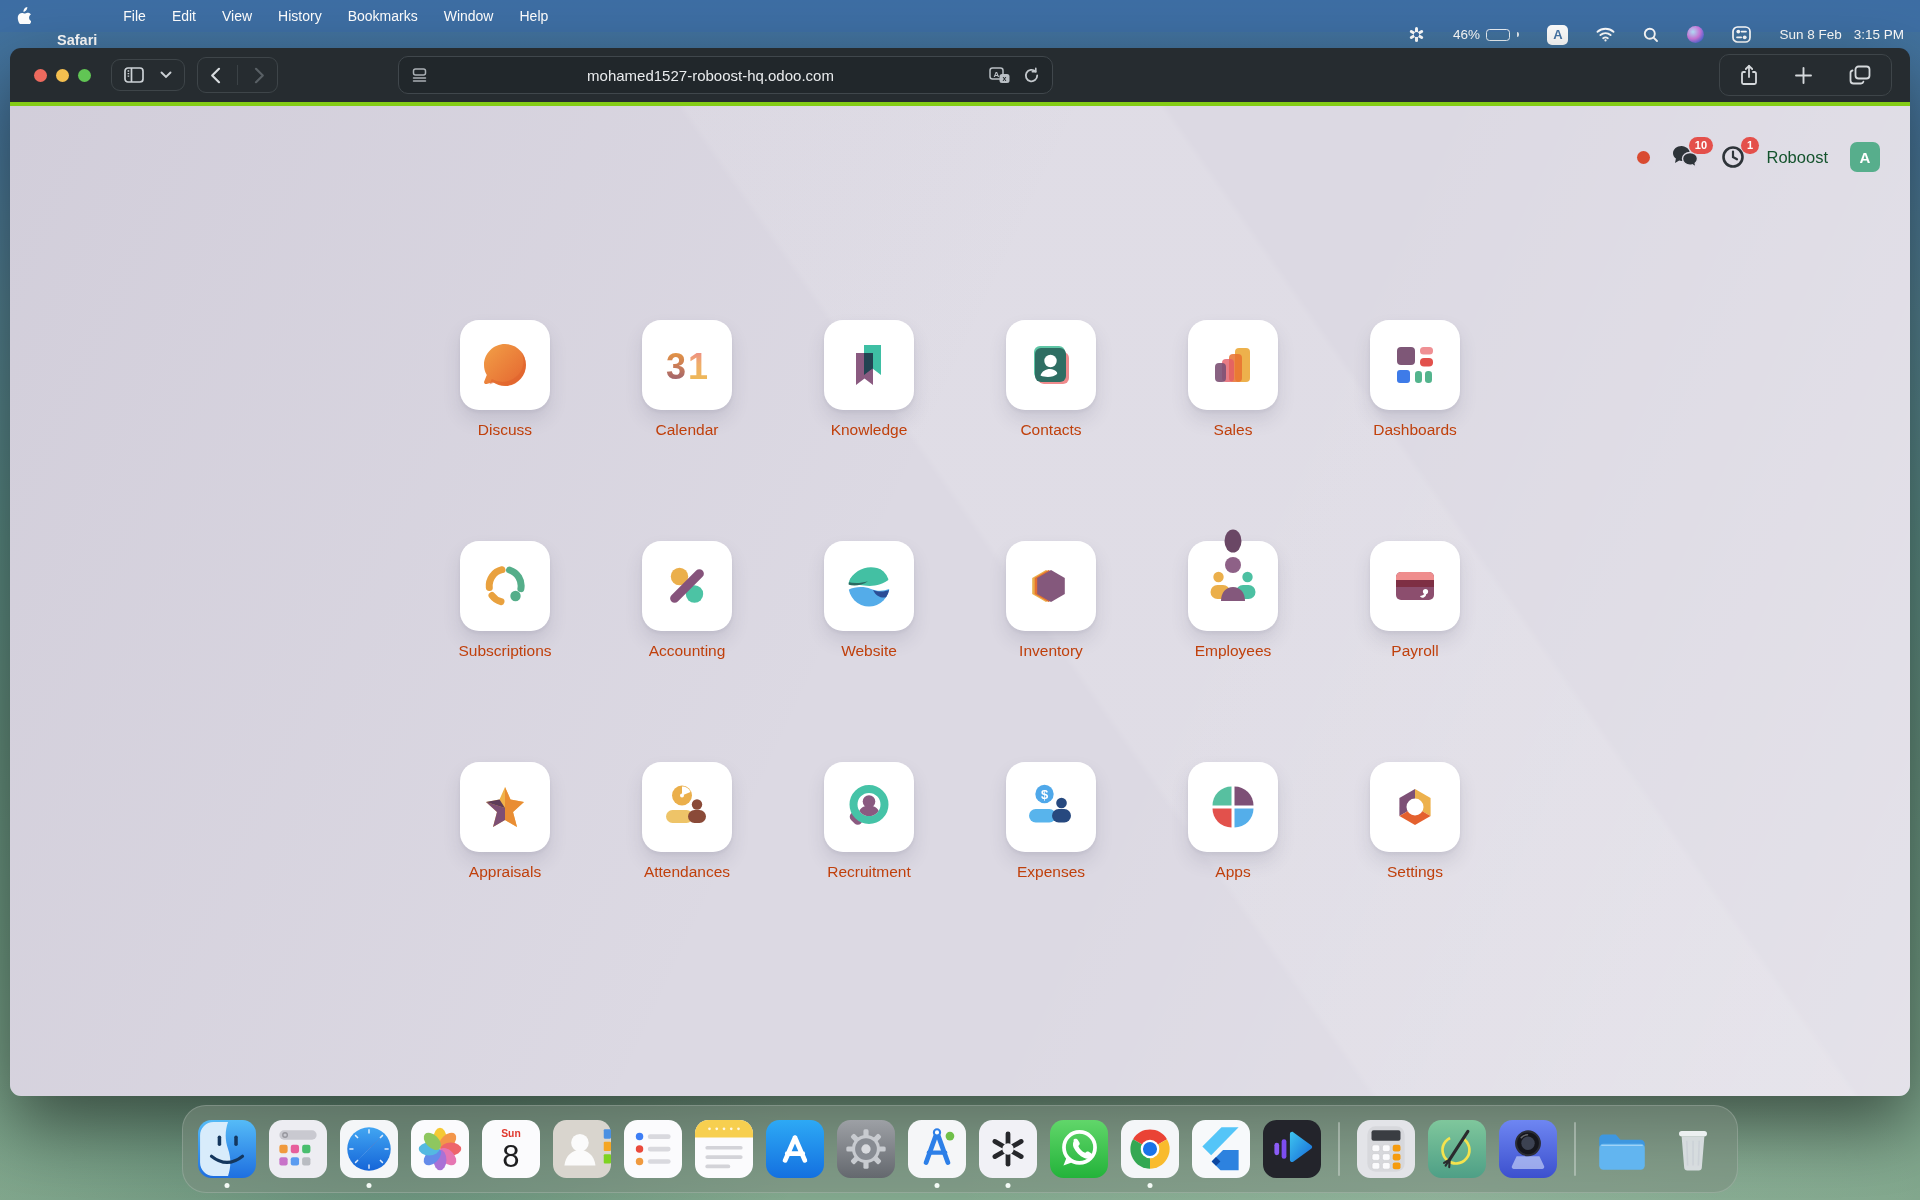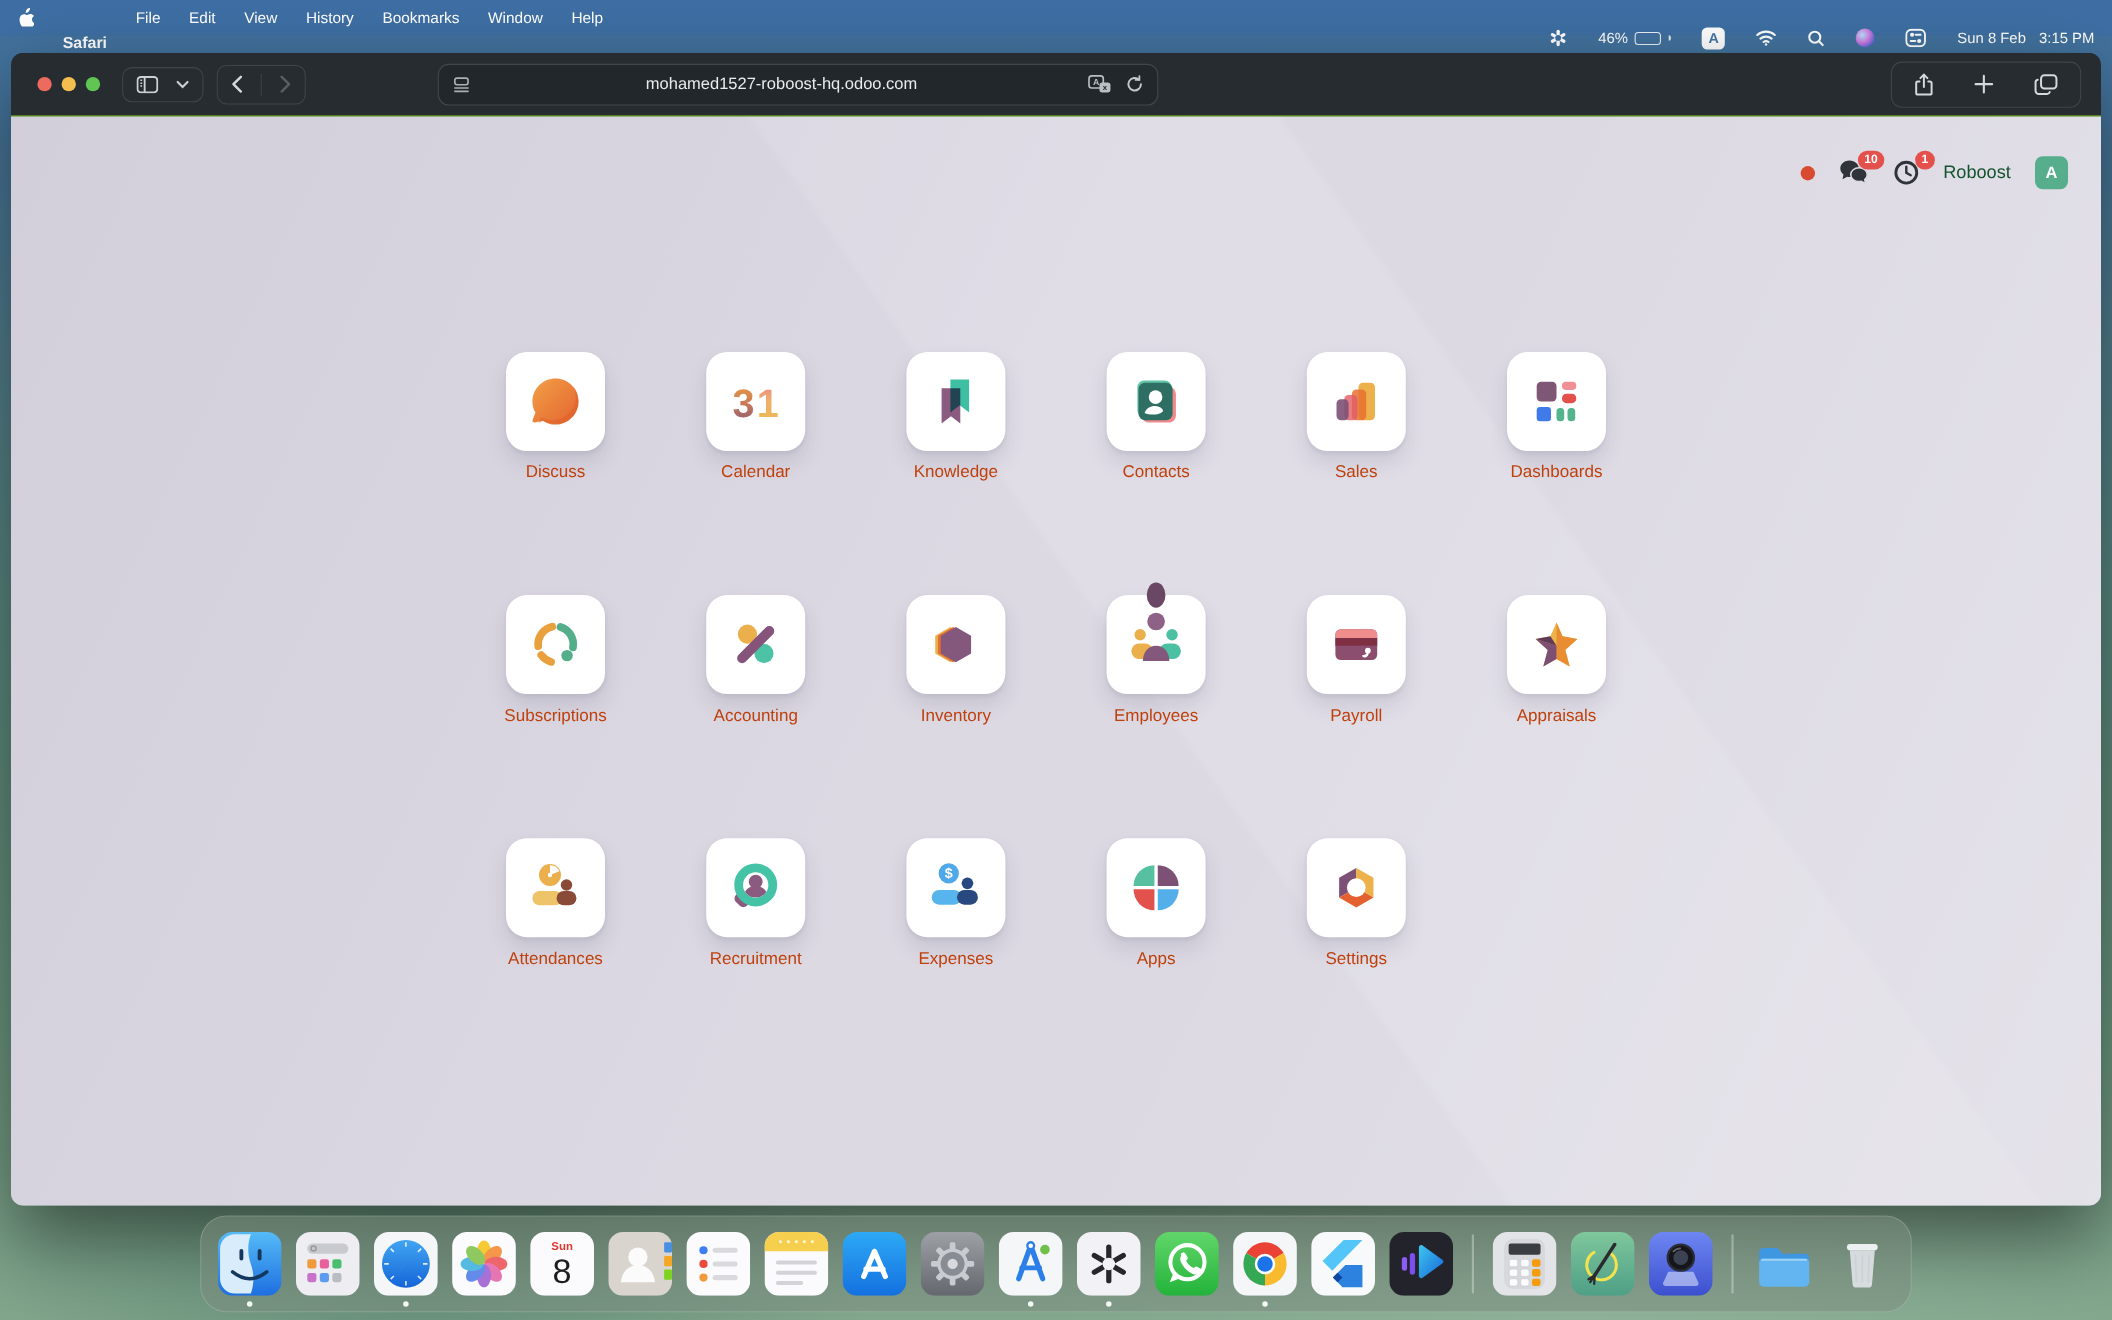--- a/index.html
+++ b/index.html
@@ -24,21 +24,21 @@
   .batt-fill{width:46%;height:100%;background:#fff;border-radius:1.5px;}
   .batt-nub{width:2.5px;height:5px;background:rgba(255,255,255,.85);border-radius:0 2px 2px 0;margin-left:1px;}
   .input-src{width:21px;height:20px;background:#fff;border-radius:5px;color:#4776a8;font-weight:700;font-size:13px;
     display:flex;align-items:center;justify-content:center;}
   .siri-orb{width:17px;height:17px;border-radius:50%;
     background:radial-gradient(circle at 35% 35%, #b8e4ff, #d07ae0 45%, #4f68d8 78%);}
   .mb-datetime{display:flex;gap:12px;}
   
   .window{position:absolute;left:10px;top:48px;width:1900px;height:1048px;border-radius:11px;overflow:hidden;
     box-shadow:0 28px 70px rgba(0,0,0,.5);}
-  .toolbar{height:58px;background:#262c30;display:flex;align-items:center;padding:0 16px;border-bottom:1px solid #84cc16;}
+  .toolbar{height:58px;background:#262c30;display:flex;align-items:center;padding:0 16px;border-bottom:4px solid #84cc16;}
   .lights{display:flex;gap:9px;margin:0 20px 0 8px;}
   .light{width:13px;height:13px;border-radius:50%;}
   .light.close{background:#ED6A5E;}
   .light.min{background:#F4BF4F;}
   .light.zoom{background:#61C554;}
   .pill{display:flex;align-items:center;border:1px solid #3e4549;border-radius:9px;padding:7px 12px;gap:16px;color:#ccd1d5;}
   .pill + .pill{margin-left:12px;}
   .navdiv{width:1px;height:20px;background:#3b4246;}
   .urlfield{margin-left:120px;width:655px;height:38px;background:#21272b;border:1px solid #40474c;border-radius:10px;
     display:flex;align-items:center;padding:0 12px;position:relative;color:#e9ebed;font-size:15px;}
@@ -359,20 +359,36 @@
         <div class="tile">
             <svg width="52" height="52" viewBox="0 0 52 52">
           <circle cx="18.5" cy="16.5" r="8.7" fill="#EBAF4B"></circle>
           <circle cx="33.5" cy="34" r="8.7" fill="#4CC3A4"></circle>
           <rect x="21.5" y="4" width="9" height="44" rx="4.5" fill="#86537B" transform="rotate(45 26 26)"></rect>
         </svg>
           </div>
         <span class="app-label">Accounting</span>
       </div>
 
+      <div class="app">
+        <div class="tile">
+            <svg width="52" height="52" viewBox="0 0 52 52">
+          <clipPath id="wb">
+                <circle cx="26" cy="26" r="20.5"></circle>
+              </clipPath>
+          <g clip-path="url(#wb)">
+            <path d="M4 24C10 11 22 5 34 8c6 1.5 11 5 14 10-8 7-18 9-27 7.5C15 24.5 9 24 4 24z" fill="#43C0A3"></path>
+            <path d="M5 22c6 1.5 13 1.3 20-.8-7 4.6-15 5.4-21 2.8z" fill="#2A6A62"></path>
+            <path d="M3 31c8-4.5 17-5 25-2 7 2.6 13 2.4 21-1-2 10-10 18-21 19C16 48 6 41 3 31z" fill="#54ACE9"></path>
+            <path d="M30 30c6 2.3 11.5 2.2 19-1l-2 7.5c-7.5 2.5-13.5.8-17-6.5z" fill="#2B4D96"></path>
+          </g>
+        </svg>
+          </div>
+        <span class="app-label">Website</span>
+      </div>
 
       <div class="app">
         <div class="tile">
             <svg width="52" height="52" viewBox="0 0 52 52">
           <polygon points="21,10 34.8,18 34.8,34 21,42 7.2,34 7.2,18" fill="#EBAF4B"></polygon>
           <polygon points="23.5,10 37.3,18 37.3,34 23.5,42 9.7,34 9.7,18" fill="#E4702F"></polygon>
           <polygon points="26,10 39.8,18 39.8,34 26,42 12.2,34 12.2,18" fill="#84587C"></polygon>
         </svg>
           </div>
         <span class="app-label">Inventory</span>

